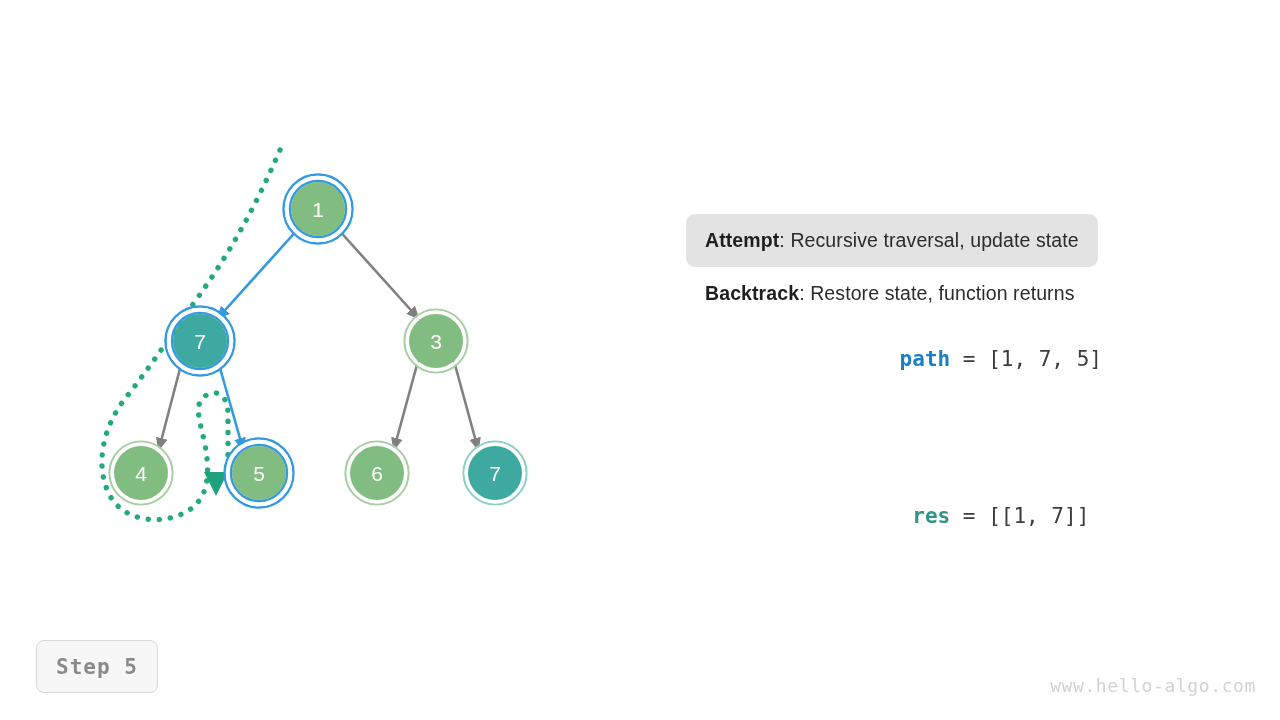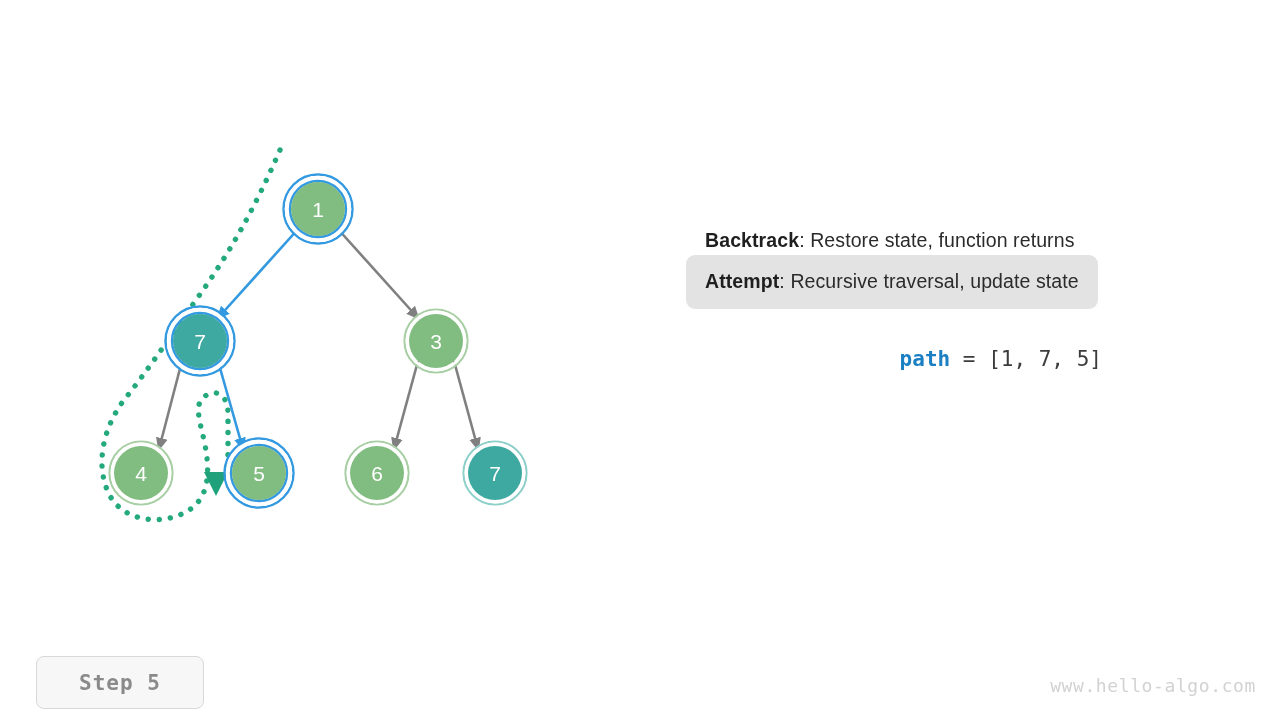--- a/index.html
+++ b/index.html
@@ -71,35 +71,34 @@
   #res-row  { margin-top: 85px; }
 
   .var-path { color: #1b7fc4; font-weight: bold; }
   .var-res  { color: #2f9487; font-weight: bold; }
 
   
   #step-badge {
     position: absolute;
     left: 36px;
     top: 640px;
-    width: 168px;
+    width: 122px;
     height: 53px;
     box-sizing: border-box;
     border: 1px solid #d8d8d8;
     border-radius: 8px;
     background: #f7f7f7;
     display: flex;
     align-items: center;
     justify-content: center;
     font-family: "DejaVu Sans Mono", monospace;
     font-size: 21px;
     font-weight: bold;
     color: #8a8a8a;
     letter-spacing: 1px;
-    margin-top: 16px;
   }
 
   
   #watermark {
     position: absolute;
     right: 24px;
     top: 675px;
     font-family: "DejaVu Sans Mono", monospace;
     font-size: 18px;
     color: #d2d2d2;
@@ -201,30 +200,33 @@
         <circle cx="495" cy="473" r="27" fill="#3ea9a0"></circle>
         <text class="node-label" x="495" y="473" text-anchor="middle" dominant-baseline="central">7</text>
       </g>
 
     </g>
   </svg>
 </div>
 
 <div id="info-panel">
 
+  <div id="attempt-row" class="legend-row">
+    <span class="kw">Attempt</span><span>: Recursive traversal, update state</span>
+  </div>
+
   <div id="backtrack-row" class="legend-row">
     <span class="kw">Backtrack</span><span>: Restore state, function returns</span>
   </div>
 
-  <div id="attempt-row" class="legend-row">
-    <span class="kw">Attempt</span><span>: Recursive traversal, update state</span>
-  </div>
-
   <div id="path-row" class="code-row">
     <span class="var-path">path</span><span> </span><span>=</span><span> </span><span>[1, 7, 5]</span>
   </div>
 
+  <div id="res-row" class="code-row">
+    <span class="var-res">res</span><span> </span><span>=</span><span> </span><span>[[1, 7]]</span>
+  </div>
 
 </div>
 
 <div id="step-badge">Step 5</div>
 
 <div id="watermark">www.hello-algo.com</div>
 
 </body></html>

